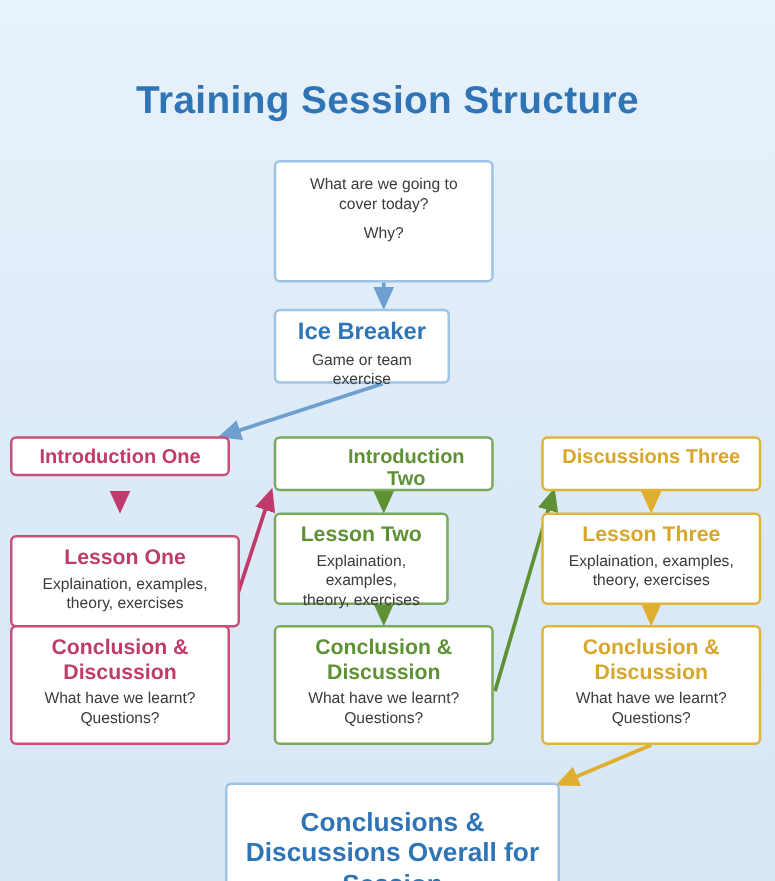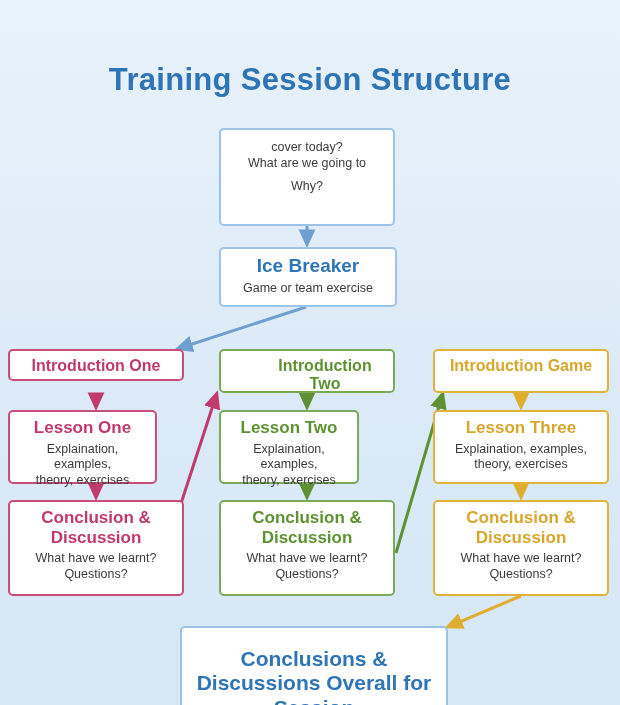--- a/index.html
+++ b/index.html
@@ -75,26 +75,26 @@
   
   .green { border-color: #7aa95c; }
   .green .hd { color: #5e9133; }
 
   
   .yellow { border-color: #e0b33c; }
   .yellow .hd { color: #d7a62c; }
 
   #n-intro      { left: 219px; top: 80px;  width: 176px; height: 98px; }
   #n-intro .hd  { font-size: 20px; }
-  #n-ice        { left: 219px; top: 199px; width: 178px; height: 60px; }
+  #n-ice        { left: 219px; top: 199px; width: 141px; height: 60px; }
   #n-ice .hd    { font-size: 19px; }
 
   #n-intro1     { left: 8px;   top: 301px; width: 176px; height: 32px; }
   #n-intro1 .hd { font-size: 16px; }
-  #n-lesson1    { left: 8px;   top: 362px; width: 149px; height: 74px; }
+  #n-lesson1    { left: 8px;   top: 380px; width: 184px; height: 74px; }
   #n-lesson1 .hd{ font-size: 17px; }
   #n-concl1     { left: 8px;   top: 452px; width: 176px; height: 96px; }
   #n-concl1 .hd { font-size: 17px; }
 
   #n-intro2     { left: 219px; top: 301px; width: 176px; height: 44px; padding-left: 44px; }
   #n-intro2 .hd { font-size: 16px; }
   #n-lesson2    { left: 219px; top: 362px; width: 140px; height: 74px; }
   #n-lesson2 .hd{ font-size: 17px; }
   #n-concl2     { left: 219px; top: 452px; width: 176px; height: 96px; }
   #n-concl2 .hd { font-size: 17px; }
@@ -175,22 +175,22 @@
     <line x1="396" y1="505" x2="442" y2="348" stroke="#5e9133" stroke-width="3" marker-end="url(#ah-green)"></line>
 
     <line x1="521" y1="345" x2="521" y2="357" stroke="#dfae2f" stroke-width="3" marker-end="url(#ah-yellow)"></line>
     <line x1="521" y1="436" x2="521" y2="447" stroke="#dfae2f" stroke-width="3" marker-end="url(#ah-yellow)"></line>
 
     <line x1="521" y1="548" x2="450" y2="578" stroke="#dfae2f" stroke-width="3" marker-end="url(#ah-yellow)"></line>
   </svg>
 
   <div class="node blue" id="n-intro">
     <div class="bd">
+      <span class="ln">What are we going to</span>
       <span class="ln">cover today?</span>
-      <span class="ln">What are we going to</span>
       <span class="ln" style="margin-top:8px;">Why?</span>
     </div>
   </div>
 
   <div class="node blue" id="n-ice">
     <div class="hd">Ice Breaker</div>
     <div class="bd">
       <span class="ln">Game or team exercise</span>
     </div>
   </div>
@@ -231,21 +231,21 @@
       <span class="ln">Conclusion &amp;</span>
       <span class="ln">Discussion</span>
     </div>
     <div class="bd">
       <span class="ln">What have we learnt?</span>
       <span class="ln">Questions?</span>
     </div>
   </div>
 
   <div class="node yellow" id="n-intro3">
-    <div class="hd">Introduction Game</div>
+    <div class="hd">Discussions Three</div>
   </div>
   <div class="node yellow" id="n-lesson3">
     <div class="hd">Lesson Three</div>
     <div class="bd">
       <span class="ln">Explaination, examples,</span>
       <span class="ln">theory, exercises</span>
     </div>
   </div>
   <div class="node yellow" id="n-concl3">
     <div class="hd">

